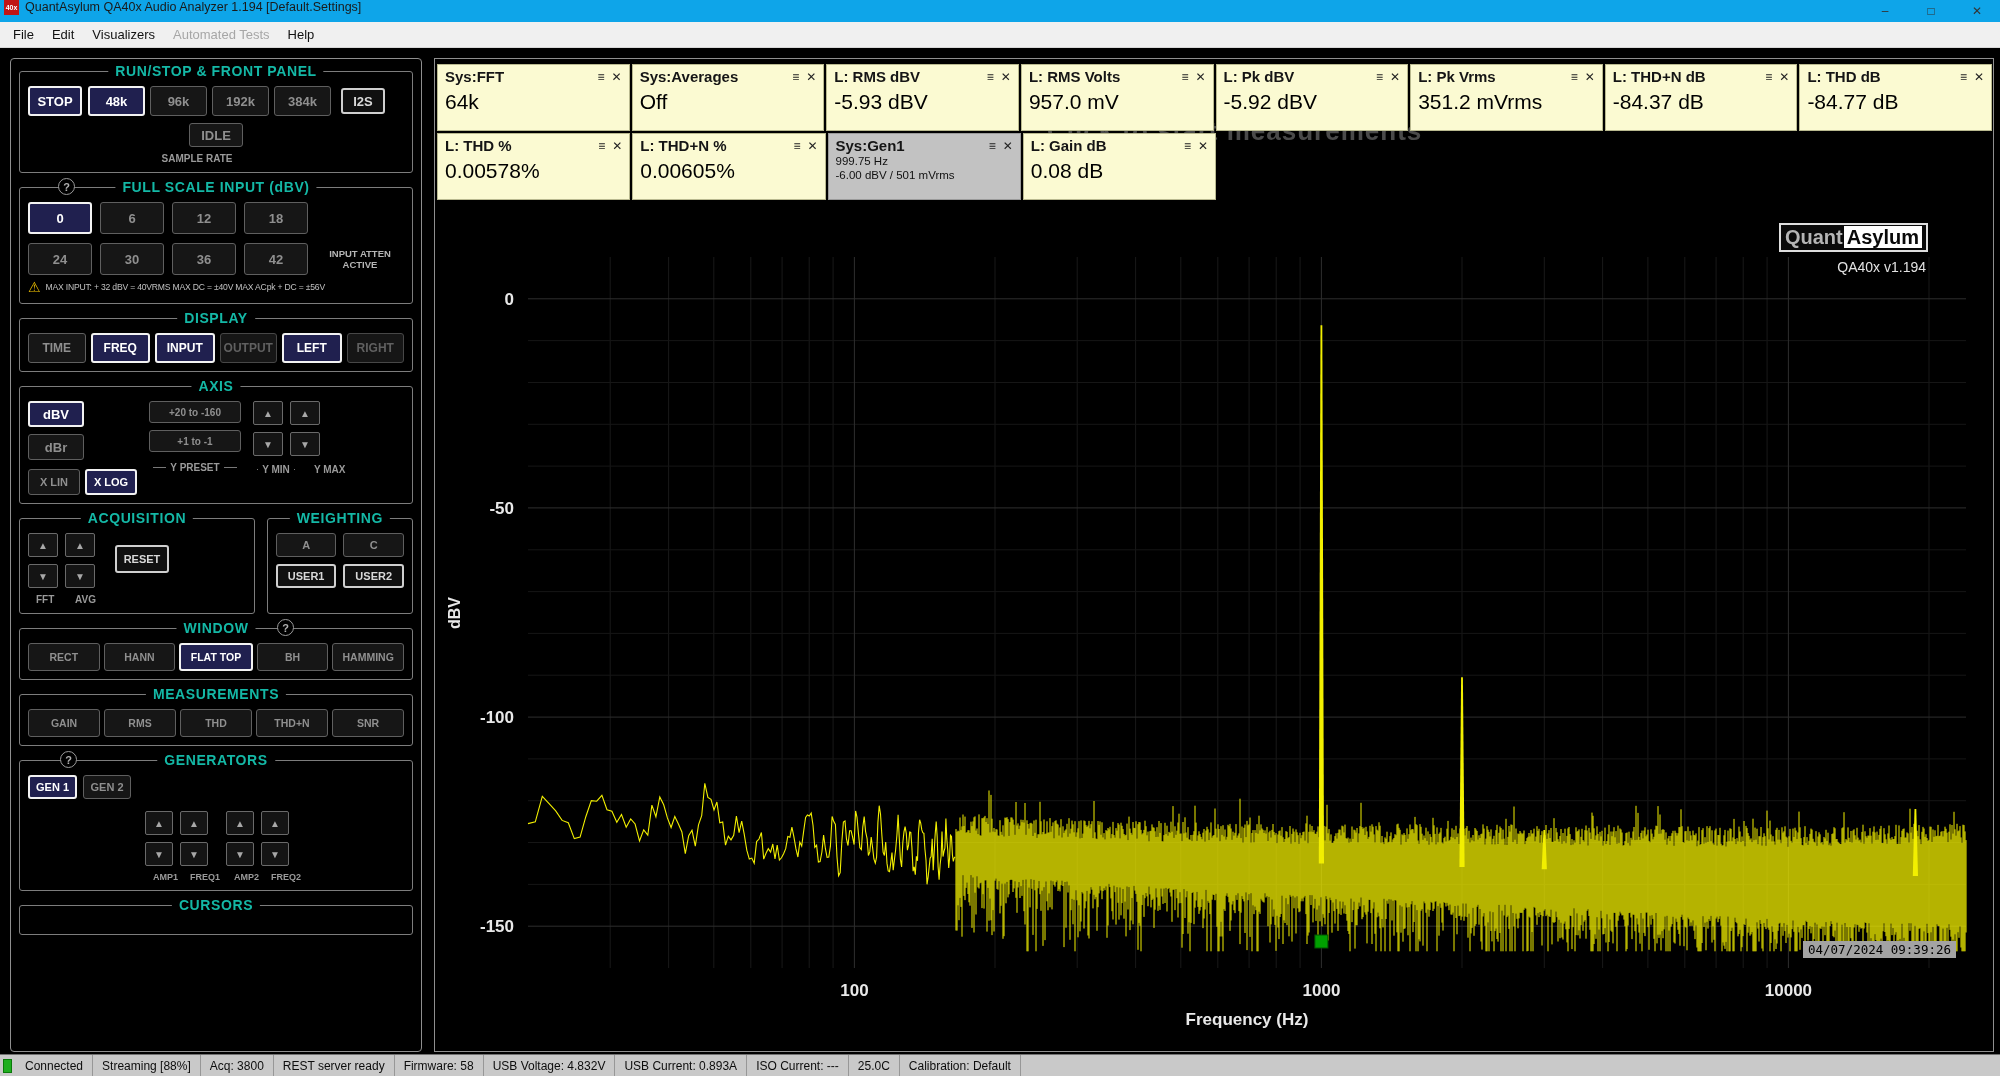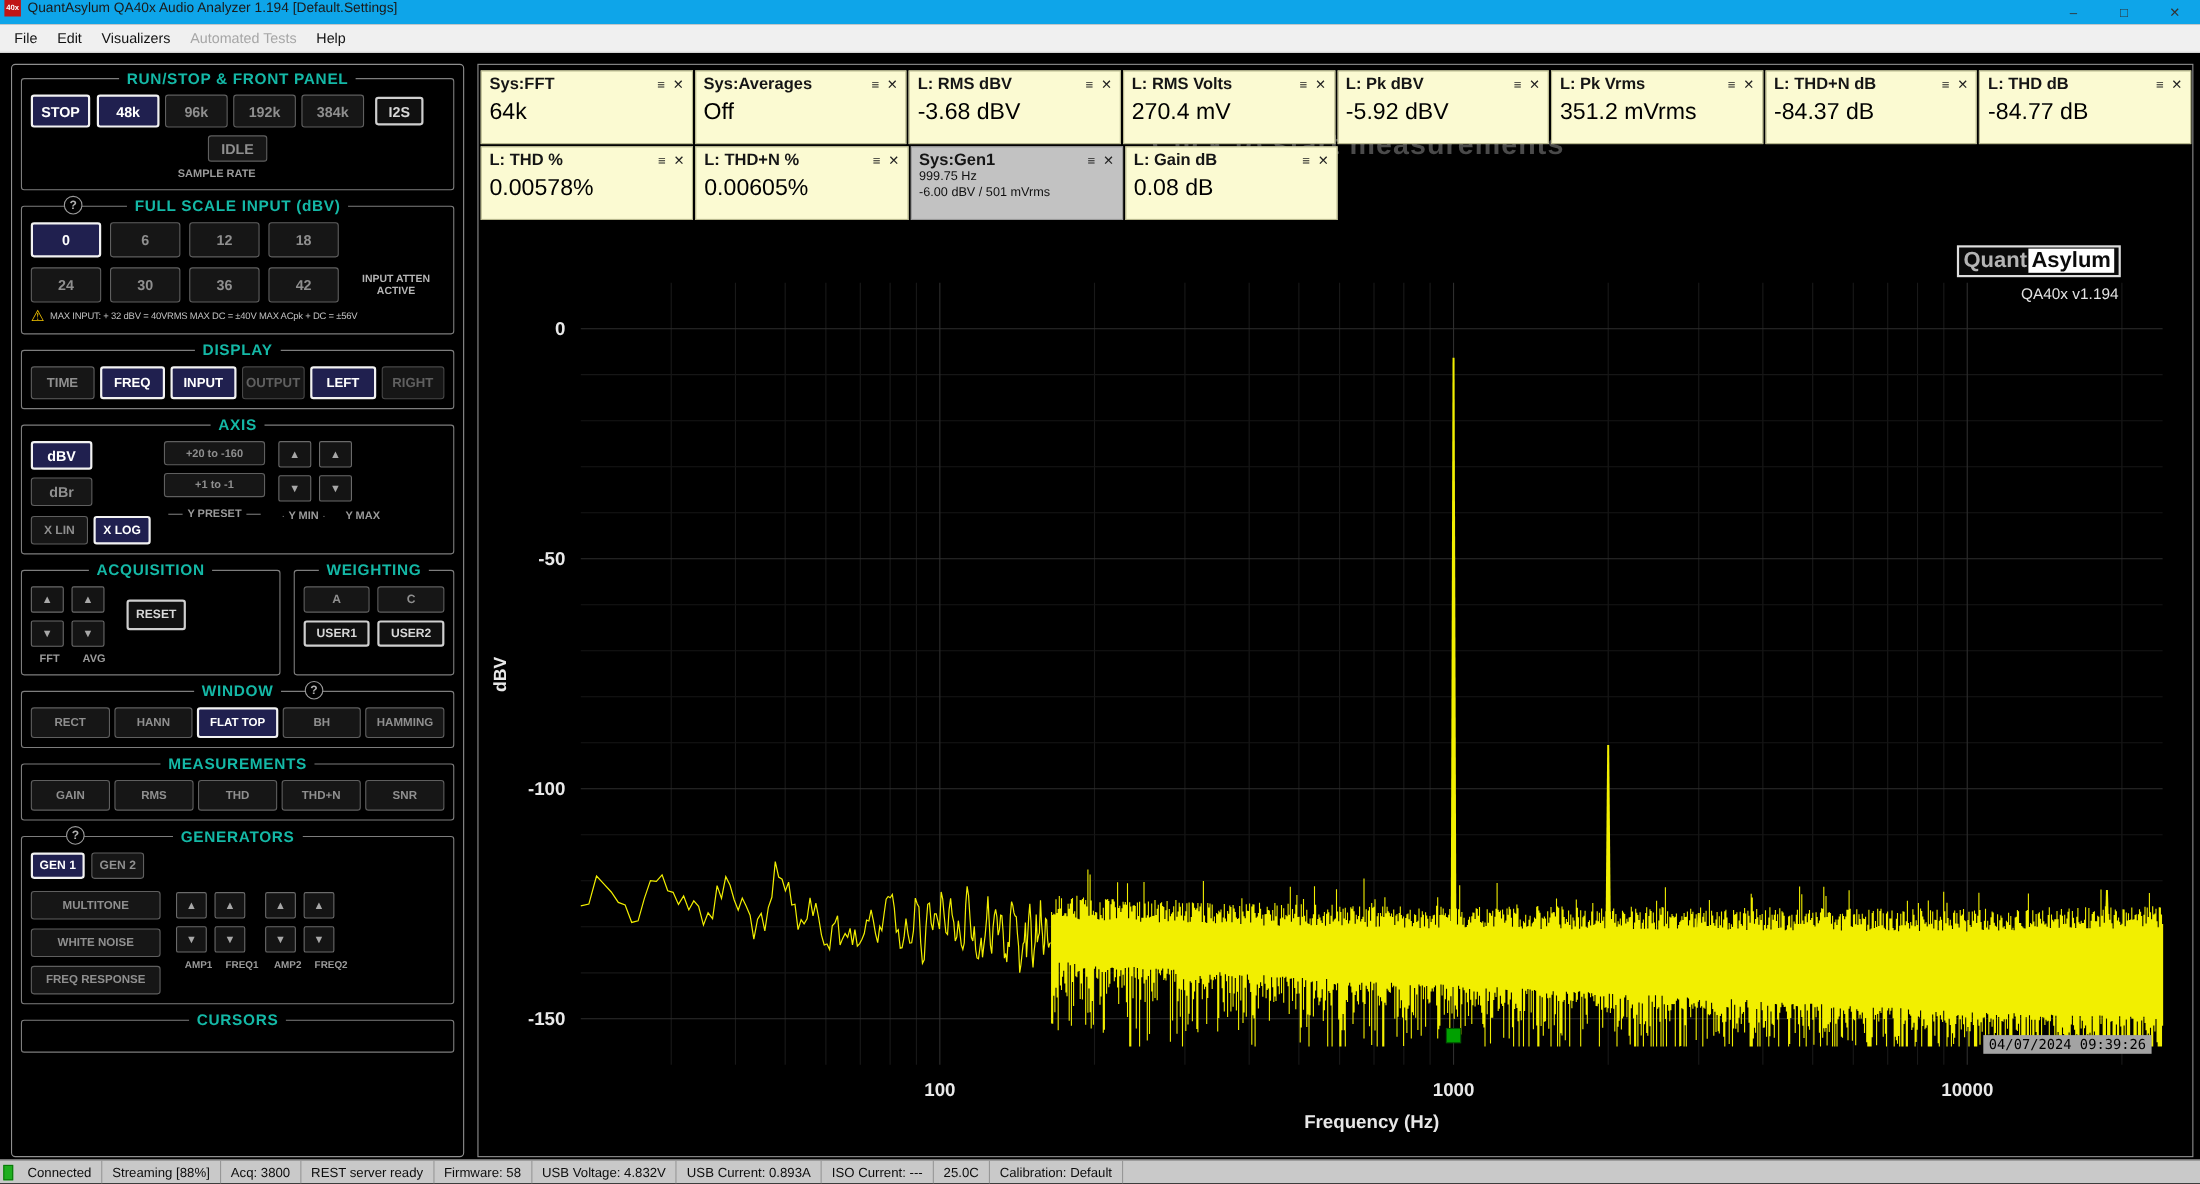--- a/index.html
+++ b/index.html
@@ -316,25 +316,20 @@
 
     <div class="section">
       <span class="help" style="left:40px;">?</span>
       <div class="sec-title">GENERATORS</div>
       <div id="gen-wrap">
         <div>
           <div id="gen-buttons">
               <span class="btn on">GEN 1</span>
               <span class="btn off">GEN 2</span>
             </div>
-          <div id="gen-modes">
-              <span class="btn off">MULTITONE</span>
-              <span class="btn off">WHITE NOISE</span>
-              <span class="btn off">FREQ RESPONSE</span>
-            </div>
         </div>
         <div class="gen-group">
           <div class="arrow-grid">
             <span class="abtn">▲</span>
             <span class="abtn">▲</span>
             <span class="abtn">▼</span>
             <span class="abtn">▼</span>
           </div>
           <div class="dual-flank" style="margin-top:6px;">
             <div class="flank" style="width:30px;font-size:9px;">AMP1</div>
@@ -380,29 +375,29 @@
             <span class="tile-ico">✕</span>
           </div>
           <div class="tile-value">Off</div>
         </div>
         <div class="tile">
           <div class="tile-head">
             <span class="tile-title">L: RMS dBV</span>
             <span class="tile-ico">≡</span>
             <span class="tile-ico">✕</span>
           </div>
-          <div class="tile-value">-3.68 dBV</div>
+          <div class="tile-value">-5.93 dBV</div>
         </div>
         <div class="tile">
           <div class="tile-head">
             <span class="tile-title">L: RMS Volts</span>
             <span class="tile-ico">≡</span>
             <span class="tile-ico">✕</span>
           </div>
-          <div class="tile-value">270.4 mV</div>
+          <div class="tile-value">957.0 mV</div>
         </div>
         <div class="tile">
           <div class="tile-head">
             <span class="tile-title">L: Pk dBV</span>
             <span class="tile-ico">≡</span>
             <span class="tile-ico">✕</span>
           </div>
           <div class="tile-value">-5.92 dBV</div>
         </div>
         <div class="tile">

